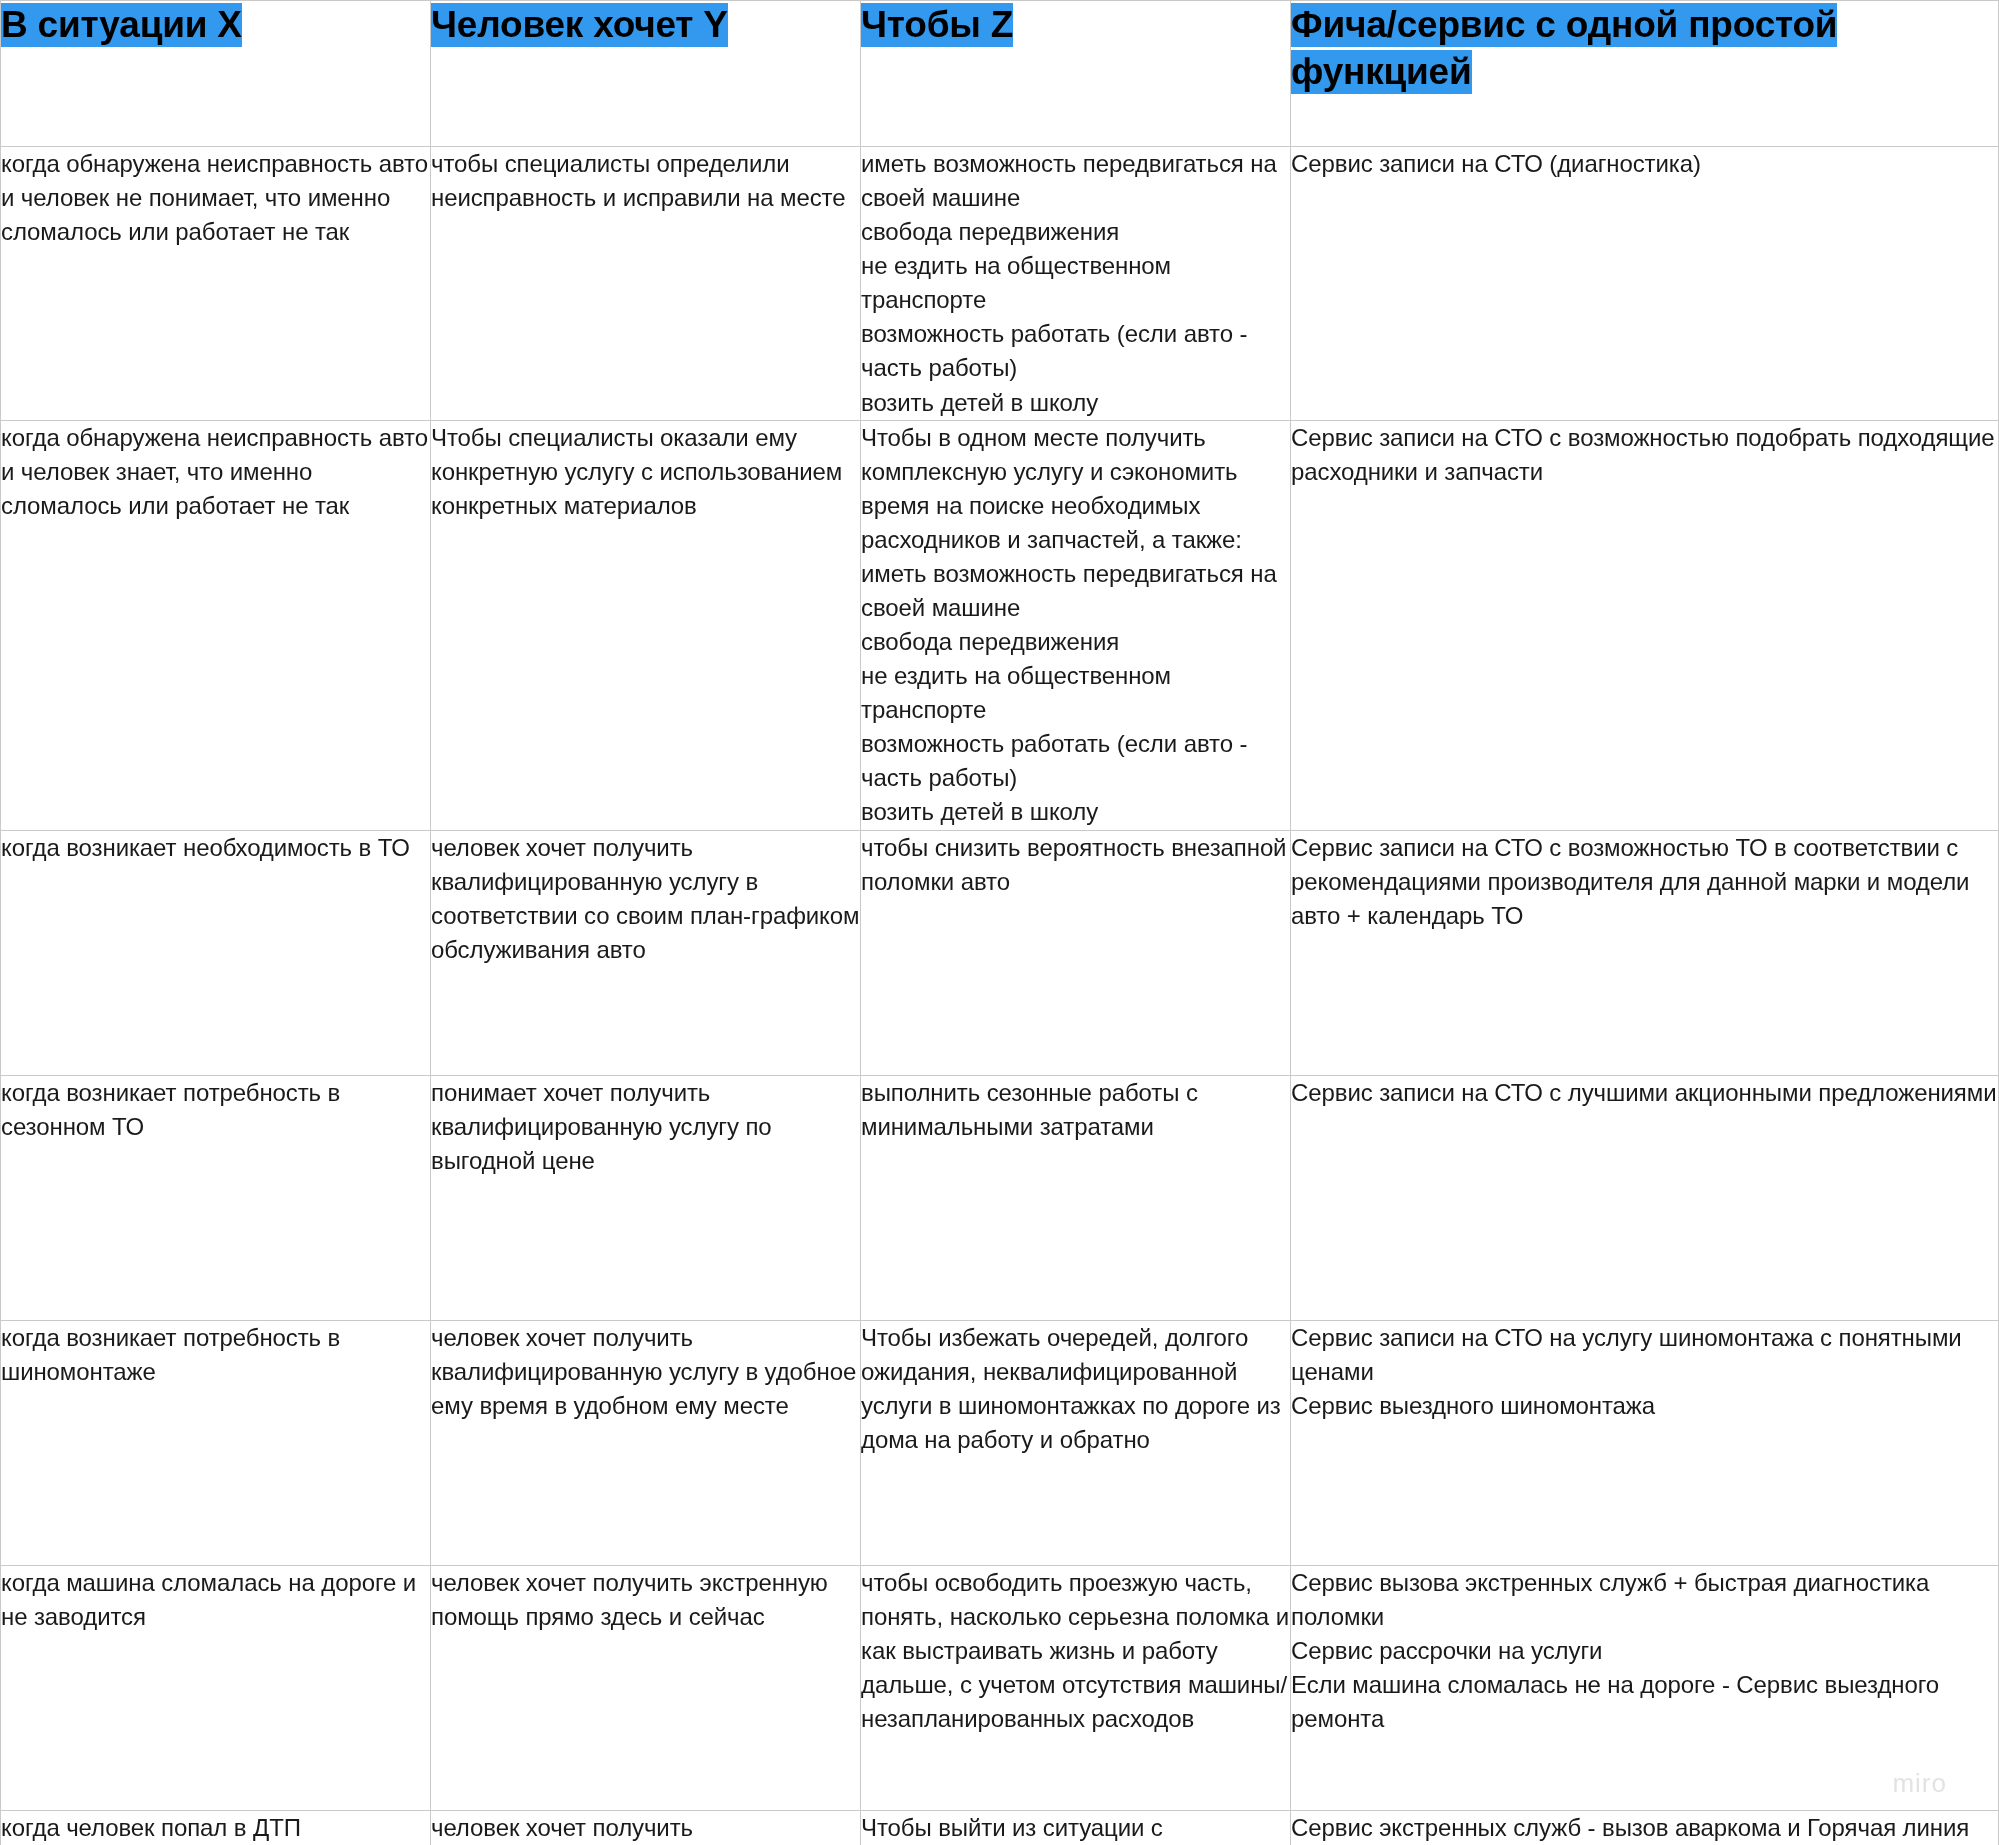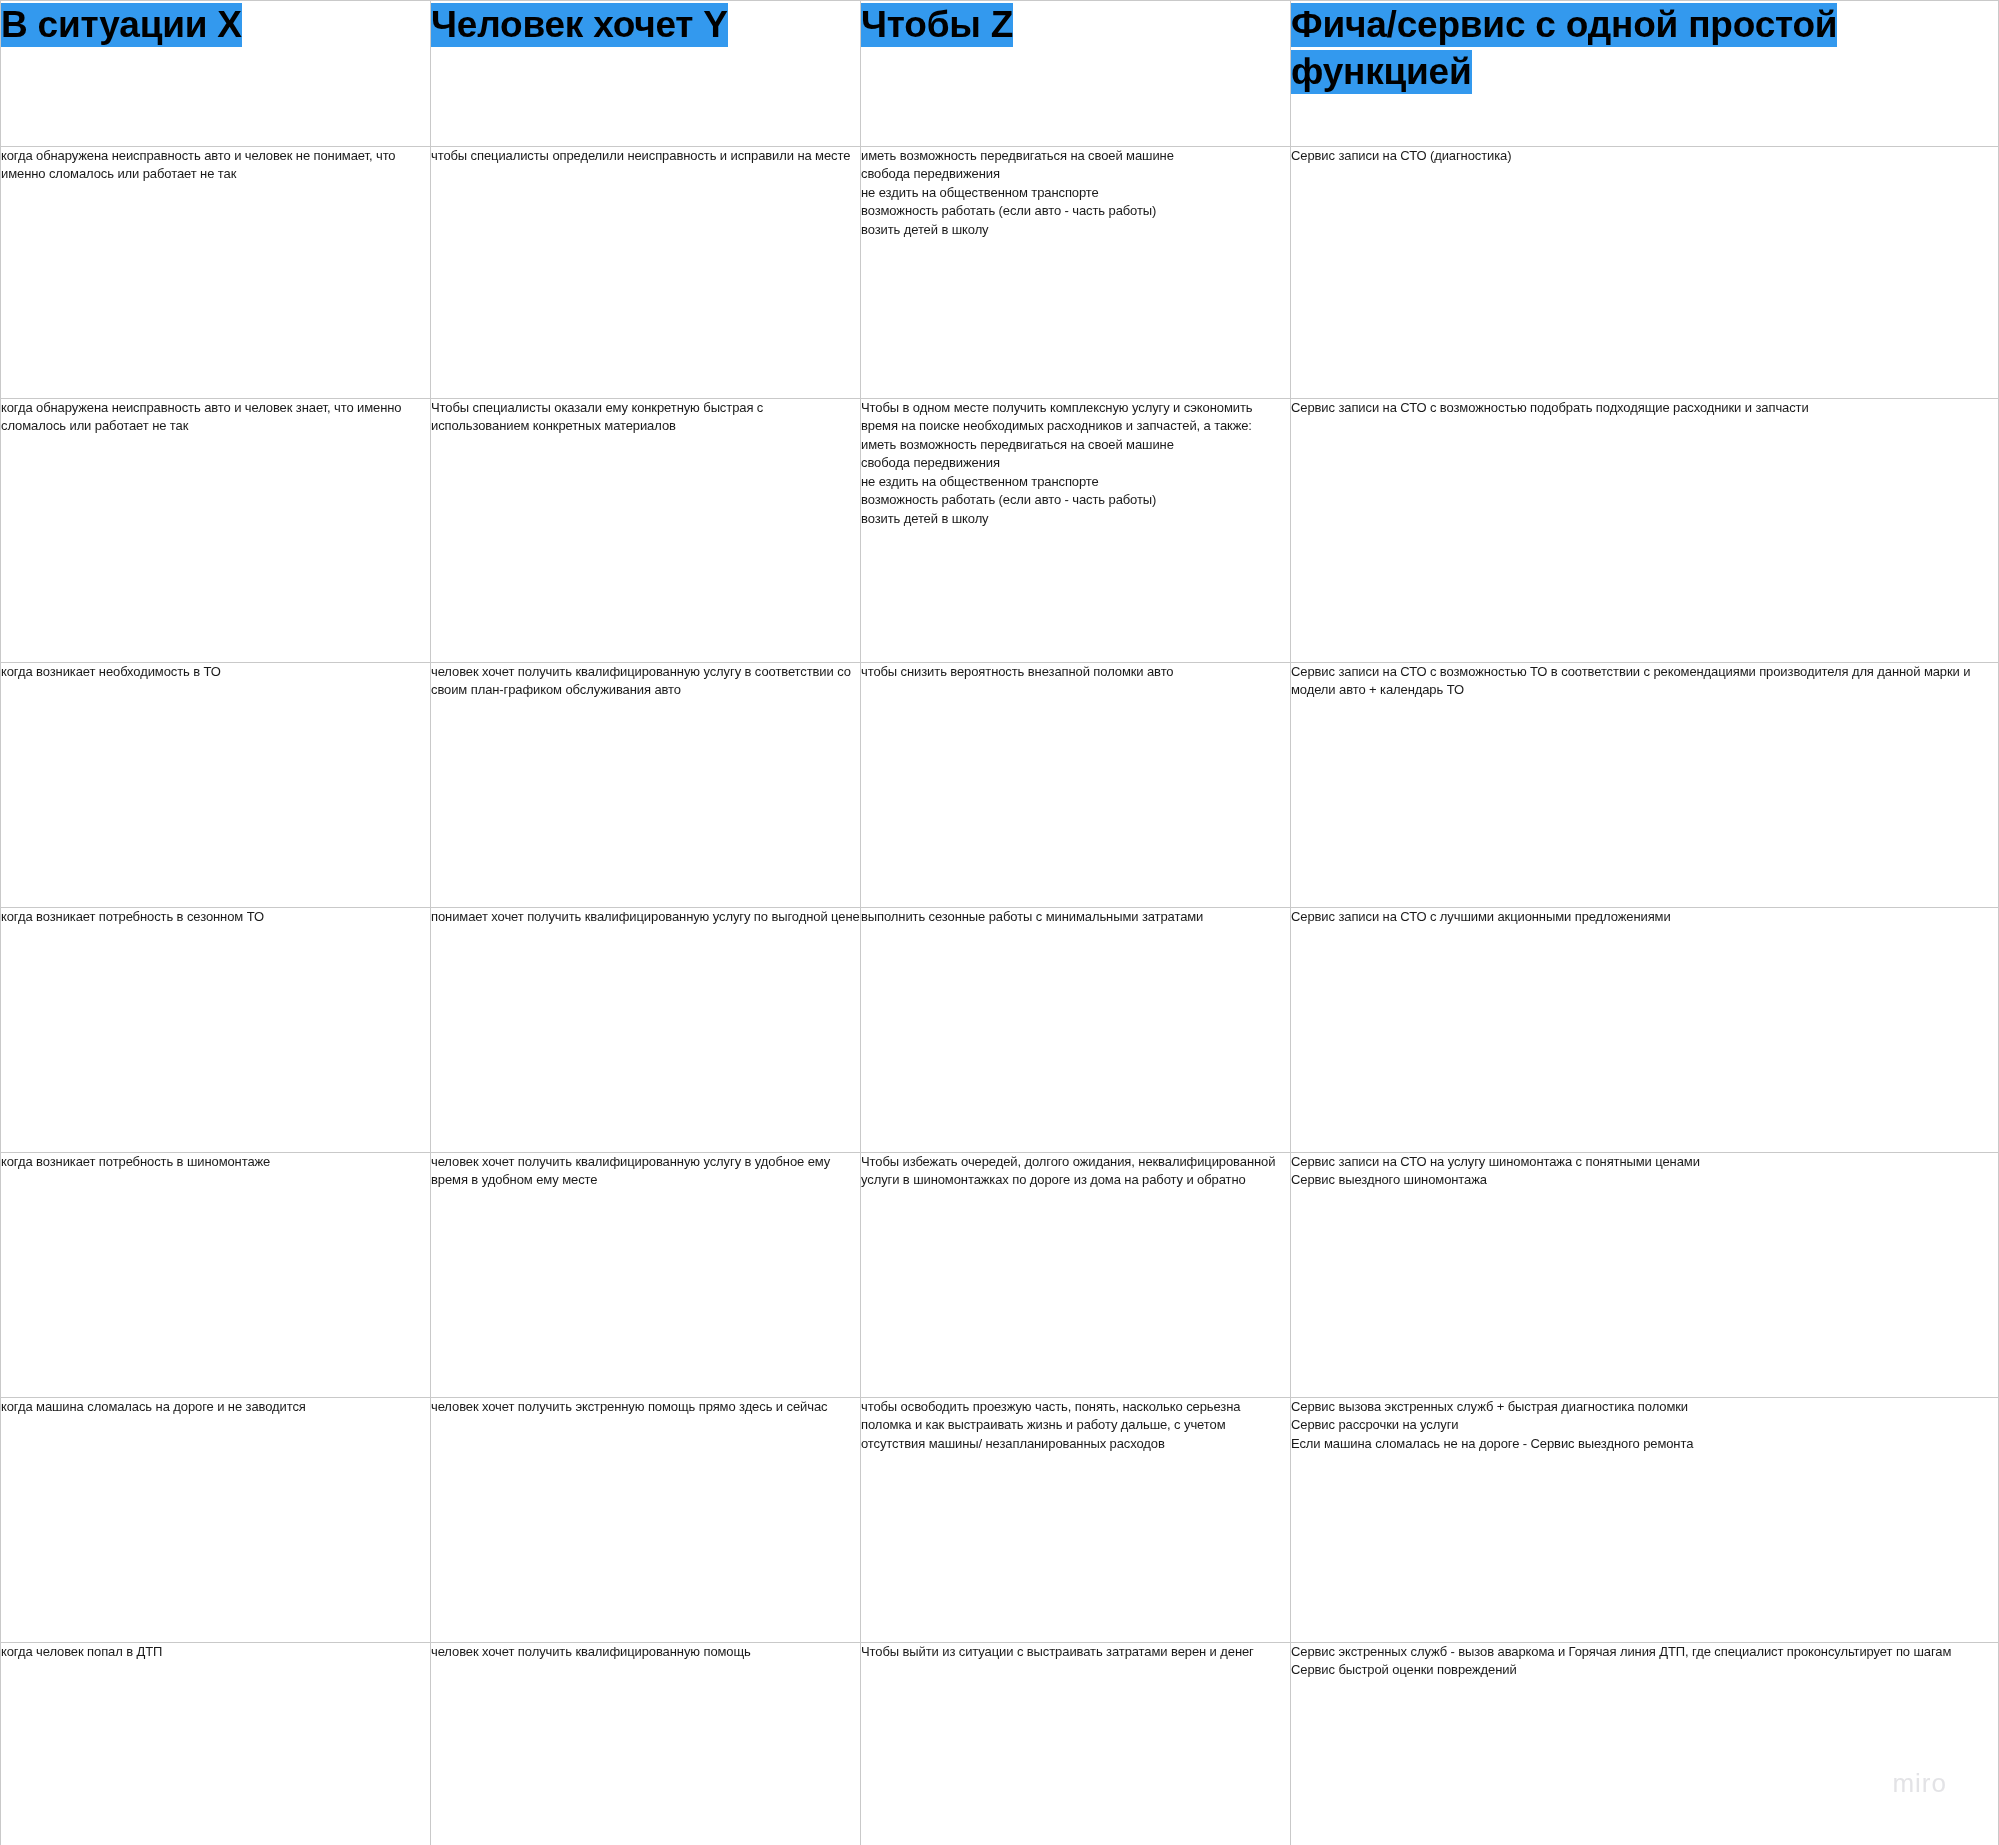--- a/index.html
+++ b/index.html
@@ -62,21 +62,21 @@
     box-decoration-break: clone;
     -webkit-box-decoration-break: clone;
     padding: 1px 0 1.9px 0;
   }
 
   
   td.cell {
     padding: 13.4px 13.4px 9.6px 13.4px;
   }
   .cell-text {
-    font-size: 13px;
+    font-size: 24px;
     line-height: 1.42;
     color: #1a1a1a;
     white-space: pre-line;
     letter-spacing: -0.1px;
   }
 
   
   tr.r1 { height: 252px; }
   tr.r2 { height: 264px; }
   tr.r3 { height: 245px; }
@@ -148,21 +148,21 @@
         <td class="cell">
           <div class="cell-text">Сервис записи на СТО (диагностика)</div>
         </td>
       </tr>
 
       <tr class="r2">
         <td class="cell">
           <div class="cell-text">когда обнаружена неисправность авто и человек знает, что именно сломалось или работает не так</div>
         </td>
         <td class="cell">
-          <div class="cell-text">Чтобы специалисты оказали ему конкретную быстрая с использованием конкретных материалов</div>
+          <div class="cell-text">Чтобы специалисты оказали ему конкретную услугу с использованием конкретных материалов</div>
         </td>
         <td class="cell">
           <div class="cell-text">Чтобы в одном месте получить комплексную услугу и сэкономить время на поиске необходимых расходников и запчастей, а также:
 иметь возможность передвигаться на своей машине
 свобода передвижения
 не ездить на общественном транспорте
 возможность работать (если авто - часть работы)
 возить детей в школу</div>
         </td>
         <td class="cell">

